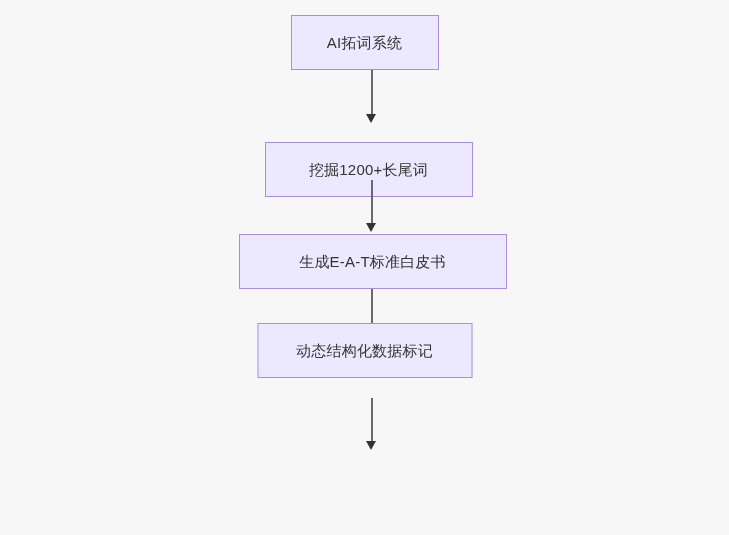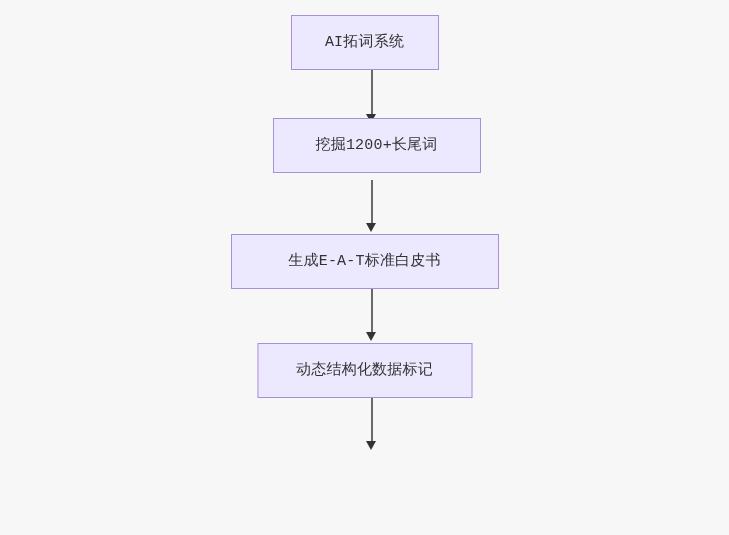--- a/index.html
+++ b/index.html
@@ -11,21 +11,20 @@
     height: 535px;
     background: #f7f7f8;
     font-family: "Liberation Sans", "DejaVu Sans", sans-serif;
     overflow: hidden;
     position: relative;
   }
   #flow-canvas {
     position: relative;
     width: 729px;
     height: 535px;
-    font-family: Liberation Mono, monospace;
   }
   .flow-node {
     position: absolute;
     box-sizing: border-box;
     background: #ece8fd;
     border: 1.5px solid #a98fd9;
     height: 55px;
     display: flex;
     align-items: center;
     justify-content: center;
@@ -34,23 +33,23 @@
   }
   .flow-node .node-label {
     font-size: 15px;
     line-height: 1;
     color: #333333;
     white-space: nowrap;
     letter-spacing: 0.2px;
   }
   
   #node-0 { width: 148px; top: 15px;  margin-left: 0px; }
-  #node-1 { width: 208px; top: 118px; margin-left: 12px; }
-  #node-2 { width: 268px; top: 234px; margin-left: 0px; }
-  #node-3 { width: 215px; top: 343px; margin-left: 0px; }
+  #node-1 { width: 208px; top: 142px; margin-left: 4px; }
+  #node-2 { width: 268px; top: 234px; margin-left: 8px; }
+  #node-3 { width: 215px; top: 323px; margin-left: 0px; }
   #node-4 { width: 238px; top: 452px; margin-left: 0px; }
 
   .flow-edge {
     position: absolute;
     left: 371px;
     width: 2px;
     background: #6a6a6a;
   }
   #edge-0 { top: 70px;  height: 45px; }
   #edge-1 { top: 180px; height: 44px; }

